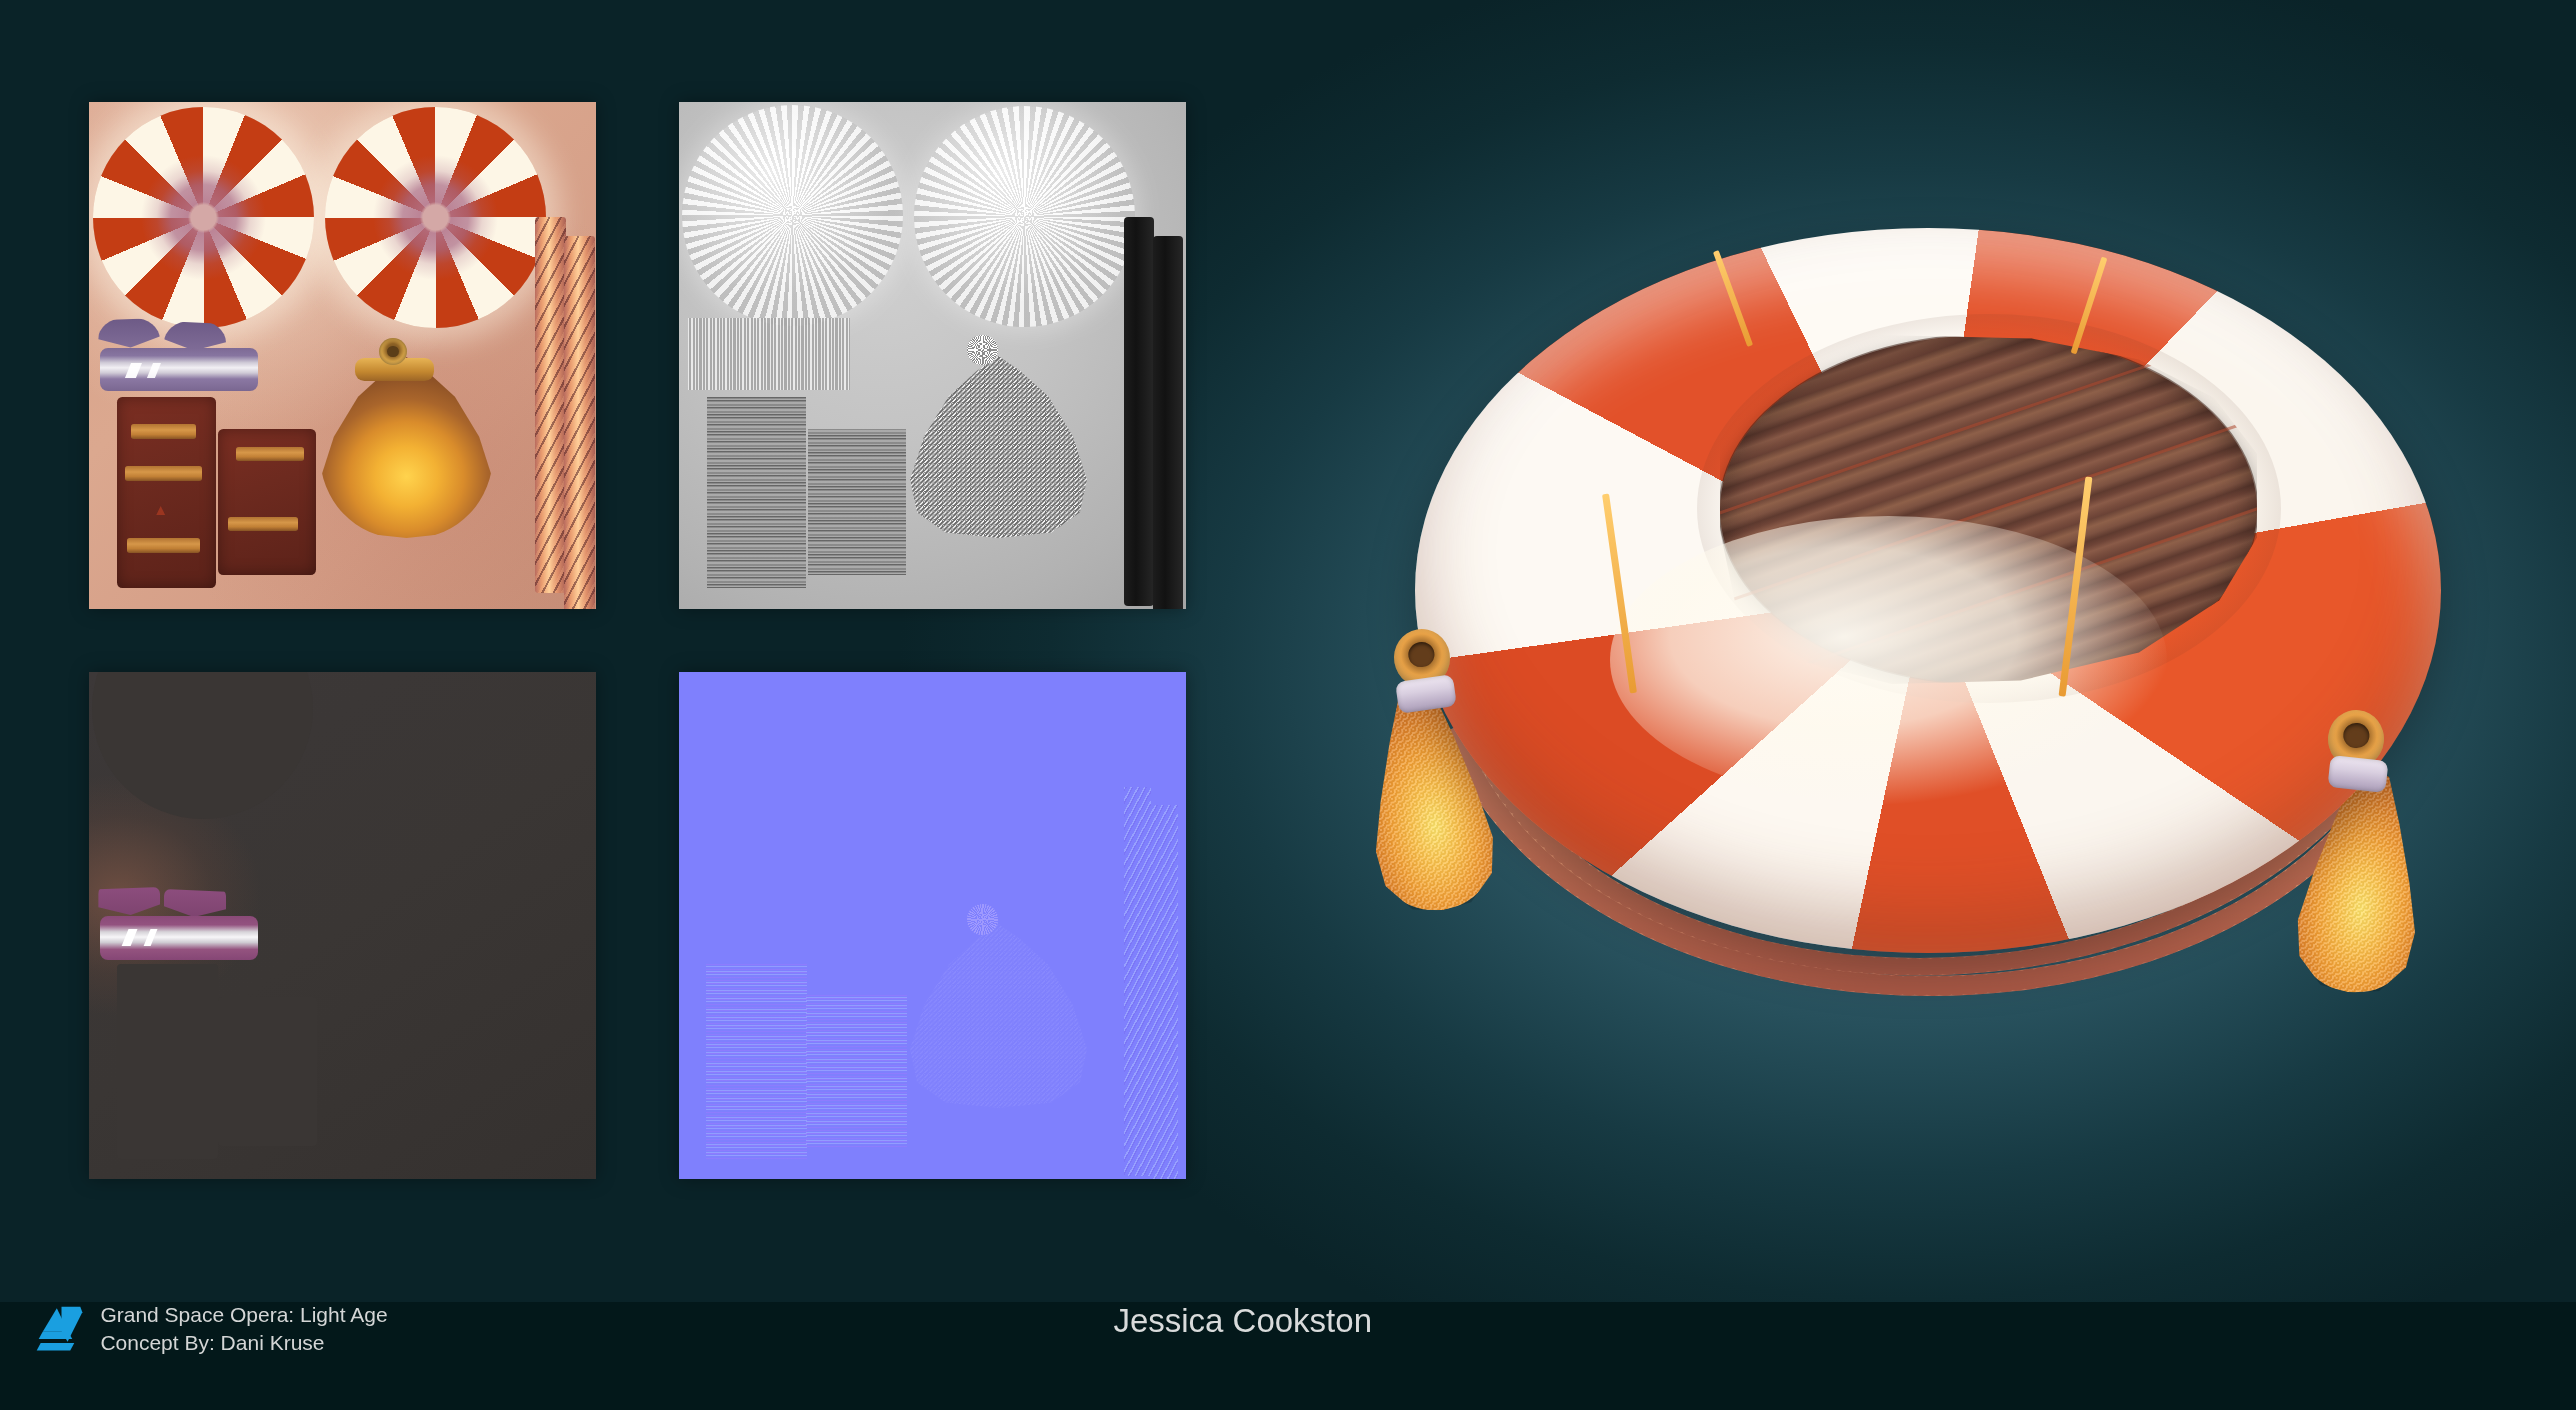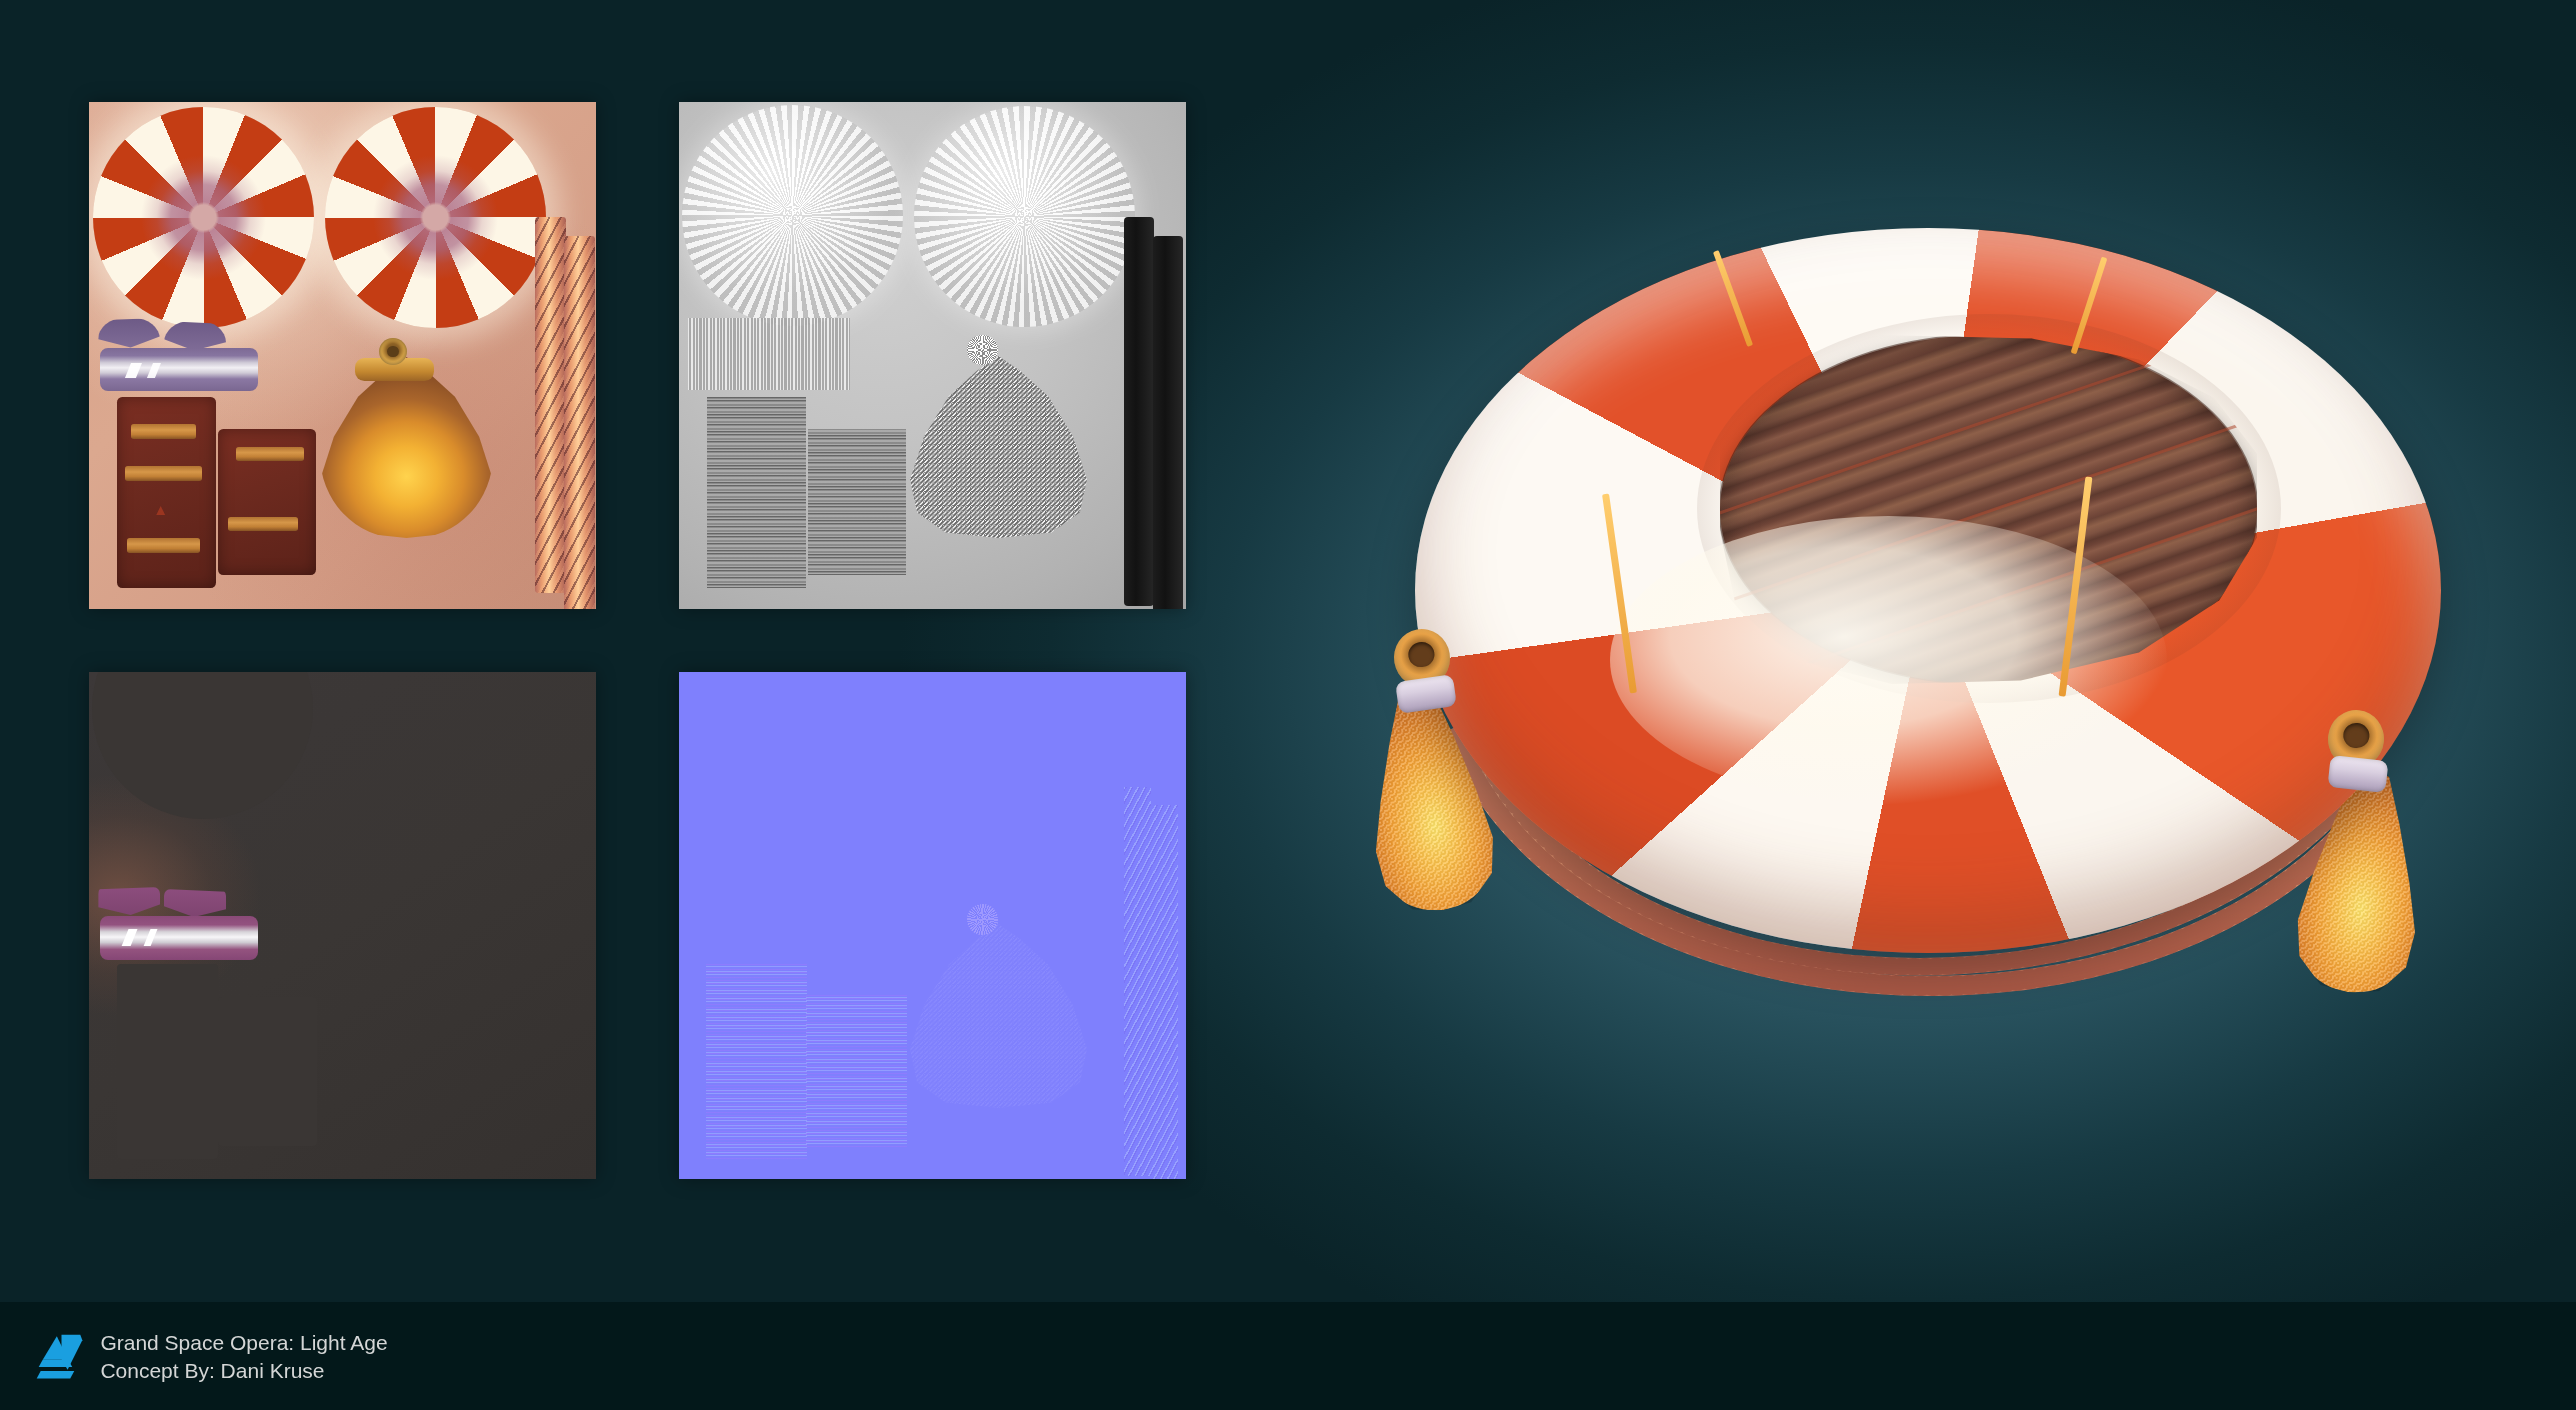--- a/index.html
+++ b/index.html
@@ -357,21 +357,21 @@
     box-shadow:inset 0 2px 4px rgba(0,0,0,.55);
   }
 
   
   .rope-svg{ position:absolute; left:0; top:0; width:1154px; height:899px; overflow:visible; }
 
   
   #footer{
     position:absolute; left:0; bottom:0; width:2576px; height:109px;
     background:#03181a;
-    display:flex; align-items:center;
+    display:flex; align-items:flex-start;
   }
   #footer-left{
     display:flex; align-items:center; gap:17.4px;
     padding-left:36px; width:704px; flex-shrink:0;
   }
   #as-logo{ width:47px; height:50px; flex-shrink:0; }
   .credit-lines{ display:flex; flex-direction:column; justify-content:center; gap:2px; }
   .credit-line{ color:#d4d6d6; font-size:21px; line-height:1.22; white-space:nowrap; }
   #footer-center{
     flex:1; text-align:center; color:#d9dbdb;
@@ -504,16 +504,17 @@
         <polygon points="31,6 10,41 48,41" fill="#1a9fe0"></polygon>
         <polygon points="38,4 66,4 69,12 47,56 38,40" fill="#1a9fe0"></polygon>
       </svg>
       <div class="credit-lines">
         <div class="credit-line">Grand Space Opera: Light Age</div>
         <div class="credit-line">Concept By: Dani Kruse</div>
       </div>
     </div>
 
 
+    <div id="footer-right">Jessica Cookston</div>
   </div>
 
 </div>
 
 
 </body></html>

